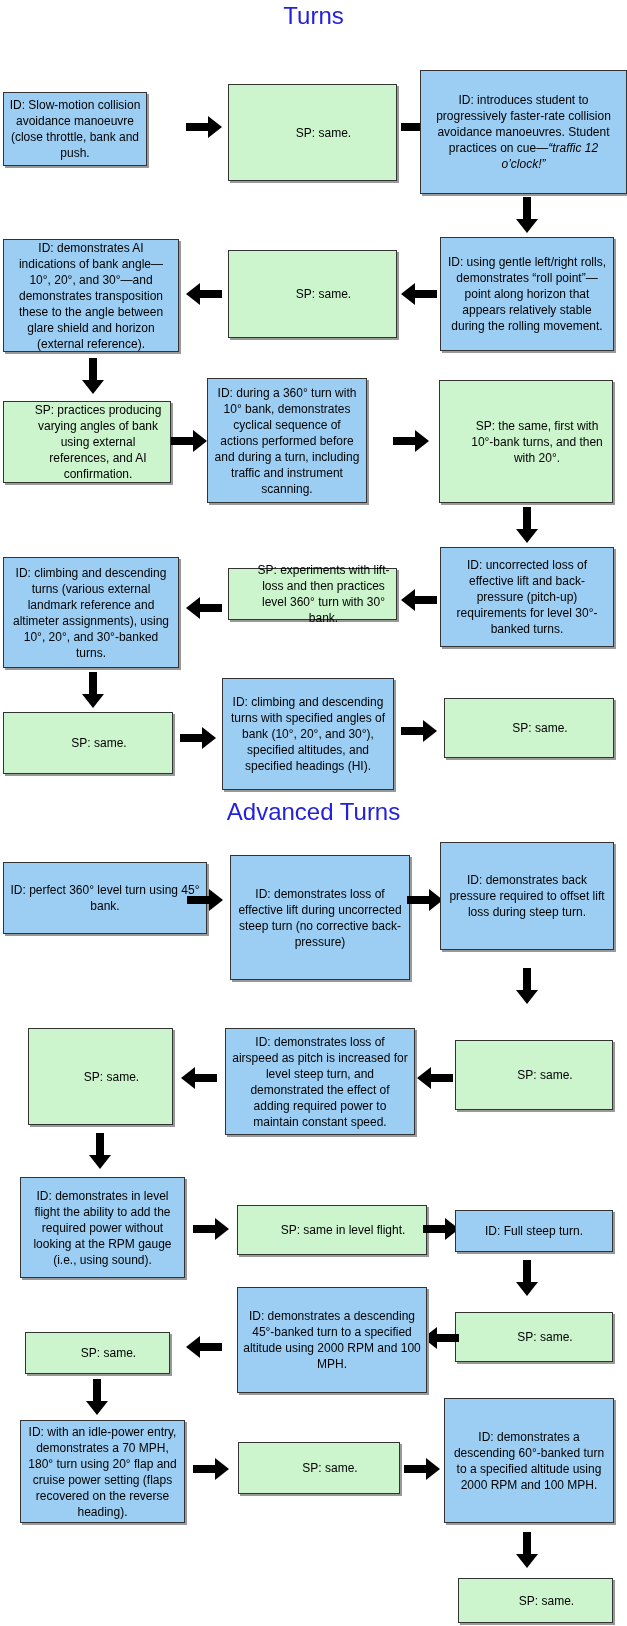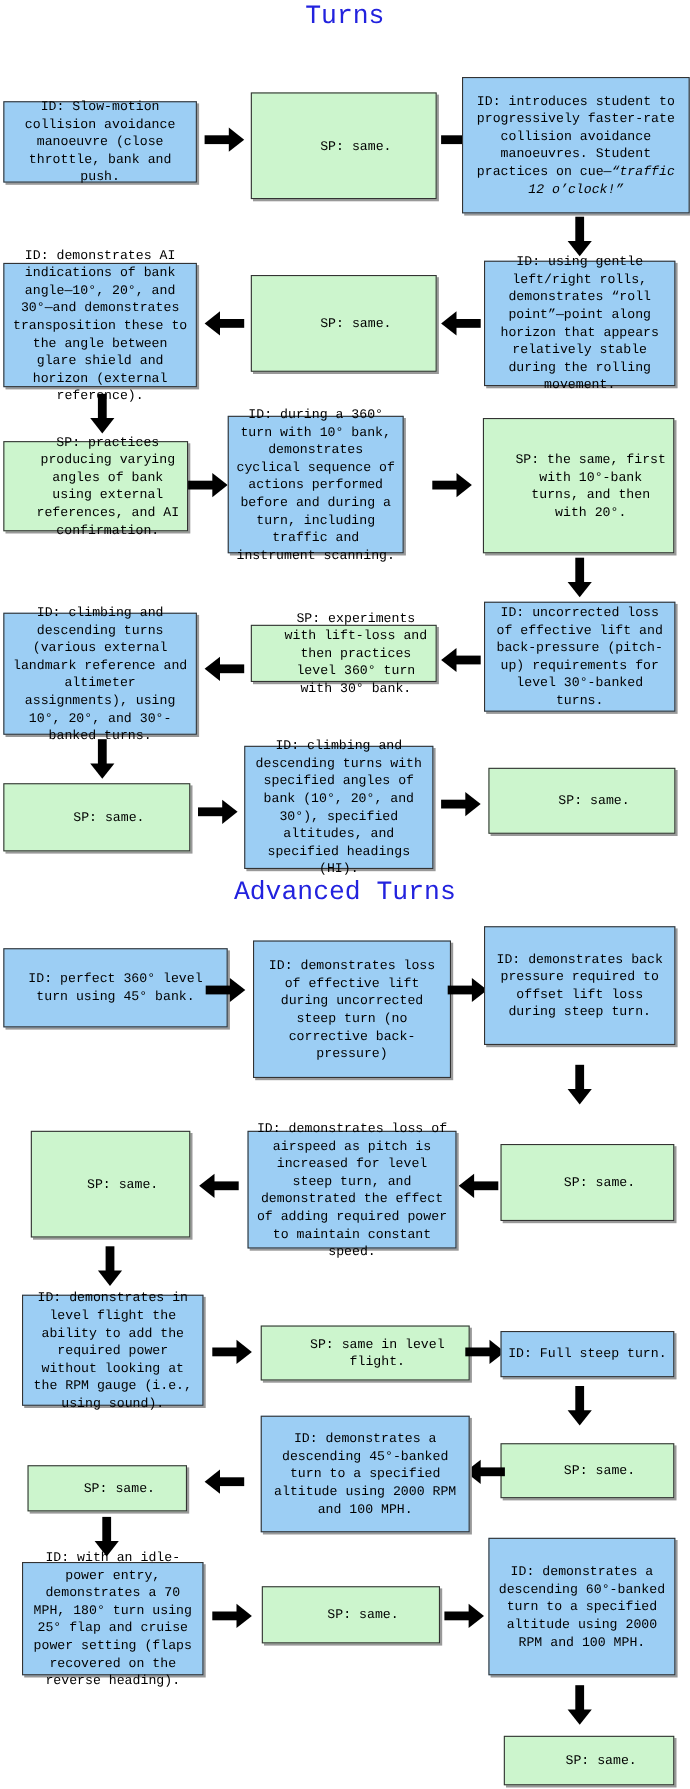--- a/index.html
+++ b/index.html
@@ -1,20 +1,20 @@
 <!DOCTYPE html>
 <html><head>
 <meta charset="utf-8">
 <style>
   html,body{margin:0;padding:0;}
   body{
     width:627px;height:1626px;position:relative;background:#ffffff;
     font-family:"Liberation Sans", sans-serif;overflow:hidden;
   }
-  .canvas{position:absolute;inset:0;font-family:Liberation Mono, monospace;}
+  .canvas{position:absolute;inset:0;}
   .sec-title{
     position:absolute;left:0;width:627px;text-align:center;
     color:#2222DE;font-size:24px;line-height:28px;letter-spacing:0px;
   }
   .box{
     position:absolute;box-sizing:border-box;
     border:1px solid #333333;
     box-shadow:2px 2px 0 #999999;
     display:flex;align-items:center;justify-content:center;
     text-align:center;
@@ -37,21 +37,21 @@
   .varr::after{content:"";position:absolute;bottom:0;left:4px;width:0;height:0;
     border-top:14px solid #000;border-left:11px solid transparent;border-right:11px solid transparent;}
 </style>
 </head>
 <body>
 
 <div class="canvas">
 
   <div class="sec-title" style="top:2px;">Turns</div>
 
-  <div class="box id" style="left:3px;top:92px;width:176px;height:74px">
+  <div class="box id" style="left:3px;top:92px;width:144px;height:74px">
       <span>ID:  Slow-motion collision avoidance manoeuvre (close throttle, bank and push.</span>
     </div>
   <div class="arr right" style="left:186px;top:112px"></div>
   <div class="box sp" style="left:228px;top:84px;width:169px;height:97px">
       <span>SP: same.</span>
     </div>
   <div class="arr right" style="left:401px;top:112px"></div>
   <div class="box id" style="left:420px;top:70px;width:207px;height:124px">
       <span><span>ID: introduces student to progressively faster-rate collision avoidance manoeuvres.  Student practices on cue—</span><i>“traffic 12 o’clock!”</i></span>
     </div>
@@ -156,21 +156,21 @@
   <div class="box id" style="left:237px;top:1287px;width:190px;height:106px">
       <span>ID: demonstrates a descending 45°-banked turn to a specified altitude using 2000 RPM and 100 MPH.</span>
     </div>
   <div class="arr left" style="left:186px;top:1332px"></div>
   <div class="box sp" style="left:25px;top:1332px;width:145px;height:42px">
       <span>SP: same.</span>
     </div>
   <div class="varr" style="left:82px;top:1379px"></div>
 
   <div class="box id" style="left:20px;top:1420px;width:165px;height:103px">
-      <span>ID: with an idle-power entry, demonstrates a 70 MPH, 180° turn using 25° flap and cruise power setting (flaps recovered on the reverse heading).</span>
+      <span>ID: with an idle-power entry, demonstrates a 70 MPH, 180° turn using 20° flap and cruise power setting (flaps recovered on the reverse heading).</span>
     </div>
   <div class="arr right" style="left:193px;top:1454px"></div>
   <div class="box sp" style="left:238px;top:1442px;width:162px;height:52px">
       <span>SP: same.</span>
     </div>
   <div class="arr right" style="left:404px;top:1454px"></div>
   <div class="box id" style="left:444px;top:1398px;width:170px;height:125px">
       <span>ID: demonstrates a descending 60°-banked turn to a specified altitude using 2000 RPM and 100 MPH.</span>
     </div>
   <div class="varr" style="left:512px;top:1532px"></div>

